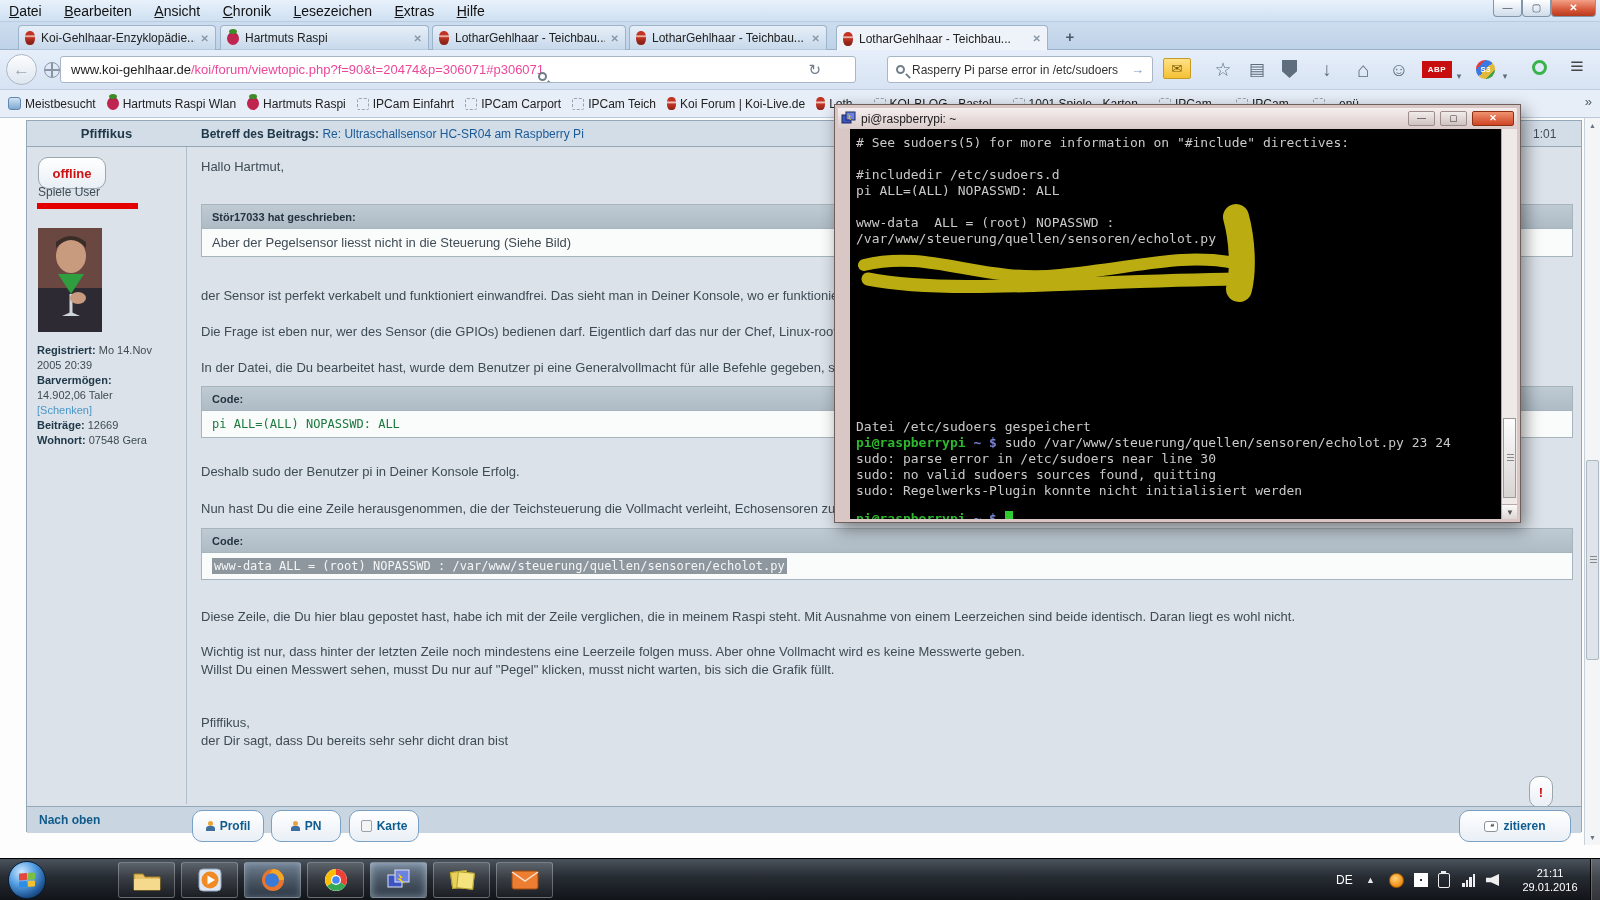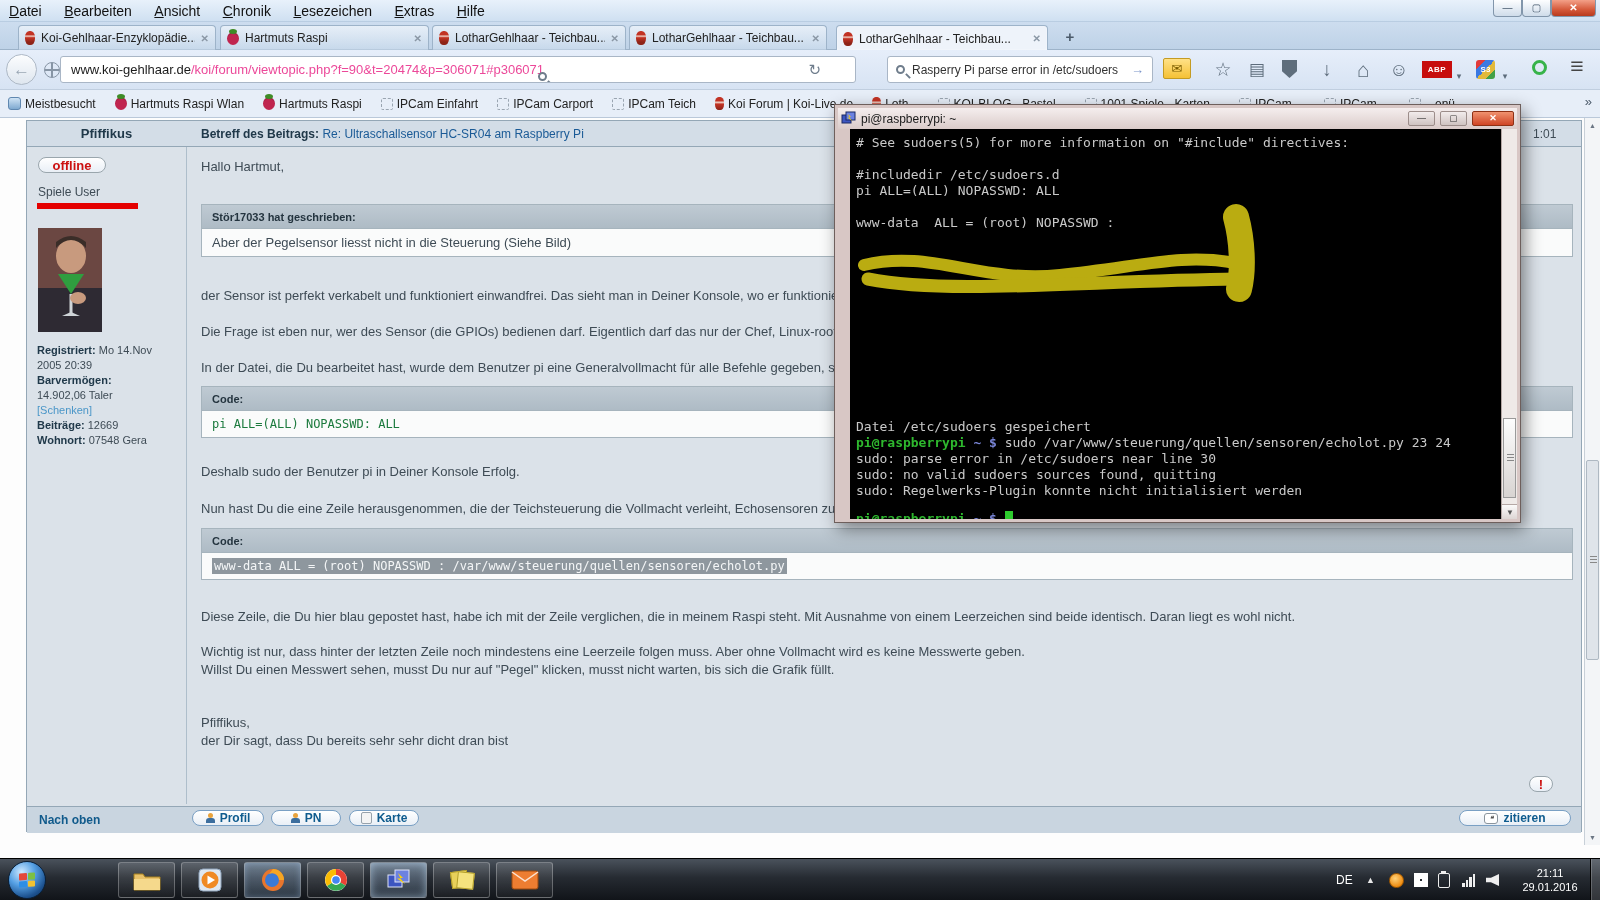--- a/index.html
+++ b/index.html
@@ -45,28 +45,28 @@
   #urlfield .rest { color:#ec4899;text-align:right; }
   .mag { display:inline-block; width:9px; height:9px; border:2px solid #6f7d8c; border-radius:50%; position:relative; }
   .mag::after { content:""; position:absolute; left:7px; top:8px; width:6px; height:2px; background:#6f7d8c; transform:rotate(45deg); }
   #searchfield { left:887px; top:6px; width:266px; height:27px; display:flex; align-items:center; gap:7px; padding:0 8px; }
   #searchfield .val { font-size:12px; color:#333; flex:1; white-space:nowrap; overflow:hidden; }
   .navico { position:absolute; top:9px; font-size:19px; color:#5d6c7b; line-height:22px; text-align:center; }
   #mailico { top:8px; width:28px; height:21px; background:linear-gradient(#ffe187,#f5c135); border:1px solid #c49b23;
     border-radius:2px; color:#7a5c00; font-size:13px; line-height:19px; }
   .abp { top:11px; width:30px; height:17px; background:#c70d0d; border-radius:0; color:#fff;
     font-size:8px; font-weight:bold; text-align:center; line-height:17px; letter-spacing:.5px; }
-  .s3 { top:10px; width:19px; height:19px; border-radius:3px; color:#fff; font-size:8px; font-weight:bold;
+  .s3 { top:10px; width:19px; height:19px; border-radius:9px; color:#fff; font-size:8px; font-weight:bold;
     text-align:center; line-height:19px;
     background:linear-gradient(135deg,#e23b3b 25%,#3b79e2 25% 50%,#e2b93b 50% 75%,#43a047 75%); }
   .caret { font-size:9px; color:#5d6c7b; top:15px; }
   .greenring { top:10px; width:15px; height:15px; border:3px solid #37b34a; border-radius:50%; }
 
   #bmbar { left:0; top:90px; width:1600px; height:28px; background:#e7eef8; border-bottom:1px solid #bac8d9;
-    display:flex; align-items:center; gap:19px; padding:0 8px; overflow:hidden; }
+    display:flex; align-items:center; gap:11px; padding:0 8px; overflow:hidden; }
   .bmk { display:flex; align-items:center; gap:4px; font-size:12px; color:#222; white-space:nowrap; }
   .ico-dashed { width:12px; height:12px; border:1px dashed #9aa5b1; border-radius:2px; }
   .ico-meist { width:13px; height:13px; border-radius:3px; background:linear-gradient(#cfe3f5,#7fa9d0); border:1px solid #5f87b0; }
   .ico-koi2 { width:9px; height:13px; background:linear-gradient(180deg,#c23324 30%,#f3ddd2 40%,#c23324 55%,#8e2418); border-radius:40%; }
 
   
   #page { left:0; top:118px; width:1600px; height:740px; background:#fdfdfd; }
   #ptable { position:absolute; left:26px; top:2px; width:1556px; height:712px;
     border:1px solid #94a7b6; background:#dbe2e9; }
   #prow-h { position:absolute; left:0; top:0; width:100%; height:26px; background:#d3dde7; border-bottom:1px solid #94a7b6; }
@@ -76,21 +76,21 @@
   .linkblue { color:#1a5a96; }
   .para { position:absolute; left:174px; font-size:13px; color:#3e4b55; white-space:nowrap; overflow:hidden; max-width:1376px; }
   .box { position:absolute; left:174px; width:1372px; border:1px solid #a6b4bd; background:#fafbfb; }
   .box-h { height:24px; background:linear-gradient(#bfcad3,#aebbc5); font-size:11px; font-weight:bold;
     color:#24343f; line-height:24px; padding-left:10px; border-bottom:1px solid #a6b4bd; }
   .box-b { font-size:13px; color:#3e4b55; padding:6px 10px; white-space:nowrap; overflow:hidden; }
   .mono { font-family:"DejaVu Sans Mono",monospace; }
   .codetext { font-size:12px; color:#1b7a3d; }
   .sel { background:#8e979e; color:#f4f6f7; padding:1px 2px; }
   .sb { position:absolute; font-size:11px; color:#3e4b55; line-height:15px; }
-  .pill { position:absolute; height:16px; border:1px solid #7aa0c4; border-radius:10px;
+  .pill { position:absolute; height:32px; border:1px solid #7aa0c4; border-radius:10px;
     background:linear-gradient(#ffffff,#e9eff6); color:#0f5c8e; font-size:12px; font-weight:bold;
     display:flex; align-items:center; justify-content:center; gap:5px; }
   .person { width:9px; height:10px; position:relative; }
   .person::before { content:""; position:absolute; left:2px; top:0; width:5px; height:5px; border-radius:50%; background:#e8a33d; }
   .person::after { content:""; position:absolute; left:0; top:5px; width:9px; height:5px; border-radius:3px 3px 0 0; background:#3c6e9e; }
   .cardico { width:11px; height:12px; background:#f4f4f4; border:1px solid #98a2ab; border-radius:2px; }
   .bubble { width:14px; height:11px; background:#fff; border:1px solid #8a949d; border-radius:3px;
     font-size:7px; color:#555; text-align:center; line-height:10px; }
 
   
@@ -391,20 +391,21 @@
       <span class="t">pi@raspberrypi: ~</span>
       <div class="tctl">—</div>
       <div class="tctl">▢</div>
       <div class="tctl close">✕</div>
     </div>
     <div id="term-body">
       <div class="tline" style="top:6px;"># See sudoers(5) for more information on "#include" directives:</div>
       <div class="tline" style="top:38px;">#includedir /etc/sudoers.d</div>
       <div class="tline" style="top:54px;">pi ALL=(ALL) NOPASSWD: ALL</div>
       <div class="tline" style="top:86px;">www-data  ALL = (root) NOPASSWD :</div>
+      <div class="tline" style="top:102px;">/var/www/steuerung/quellen/sensoren/echolot.py</div>
 
       <svg class="abs" style="left:0;top:0;" width="665" height="392" viewBox="0 0 665 392">
         <g stroke="#d4c414" fill="none" stroke-linecap="round" opacity="0.88">
           <path d="M 14 136 C 80 120, 130 154, 210 146 S 330 124, 386 134" stroke-width="12"></path>
           <path d="M 18 150 C 100 166, 230 152, 388 150" stroke-width="13"></path>
           <path d="M 386 88 C 392 110, 394 140, 389 160" stroke-width="26"></path>
         </g>
       </svg>
 
       <div class="tline" style="top:290px;">Datei /etc/sudoers gespeichert</div>

